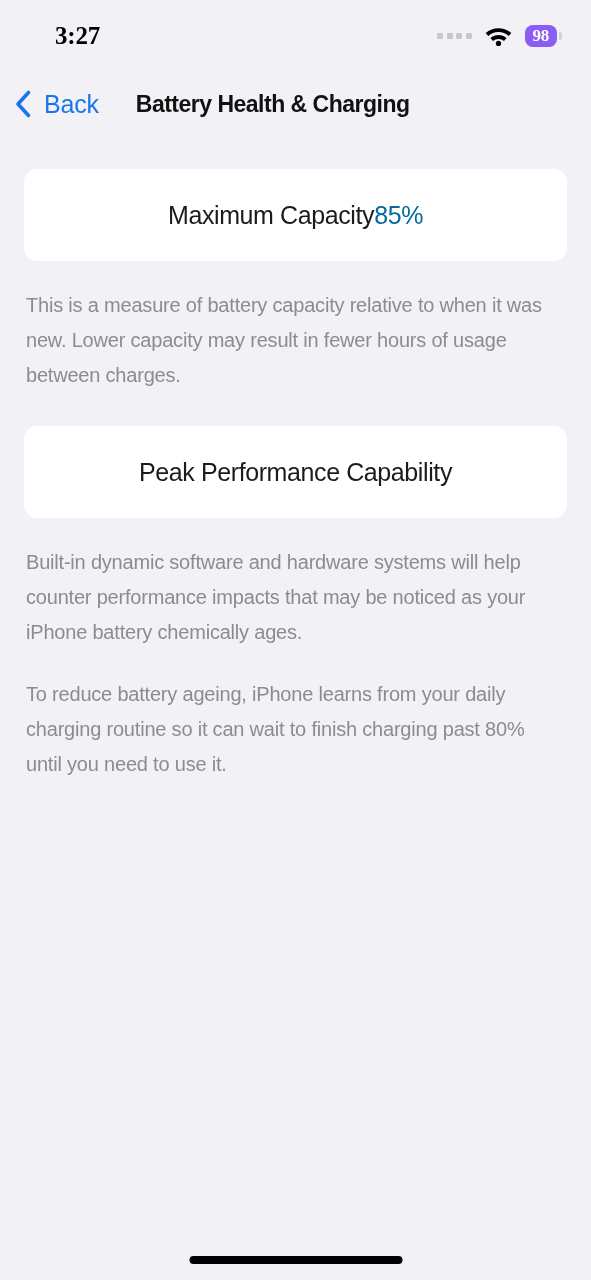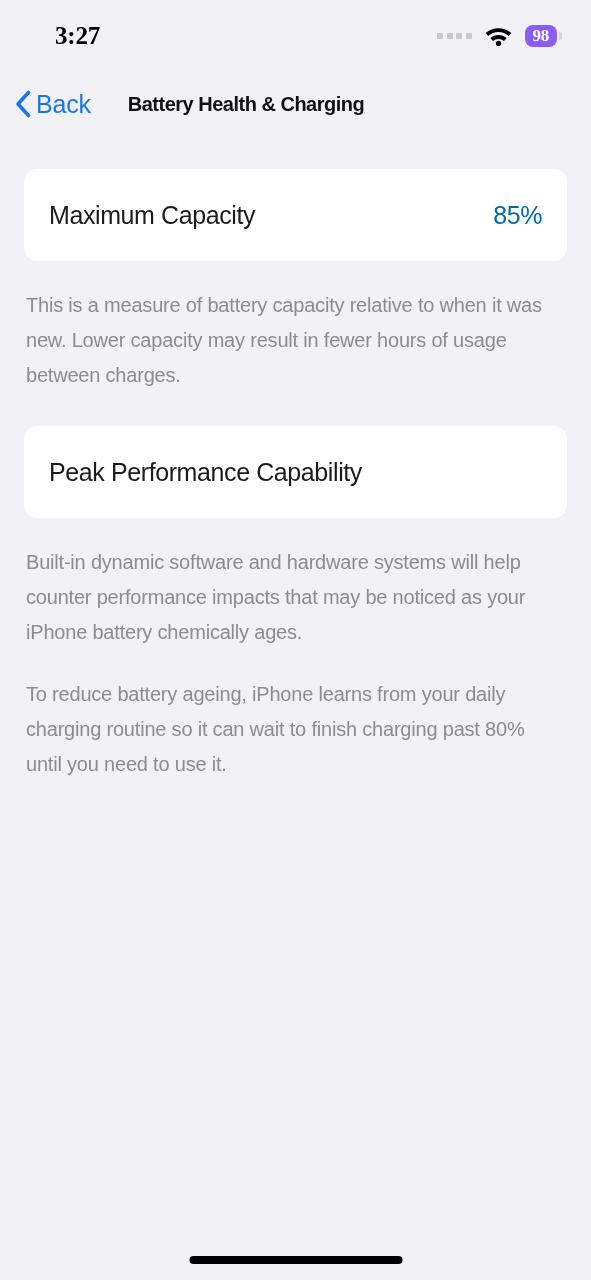--- a/index.html
+++ b/index.html
@@ -80,35 +80,35 @@
   .nav-bar {
     height: 64px;
     display: flex;
     align-items: center;
     padding-left: 12px;
     box-sizing: border-box;
   }
   .back-button {
     display: flex;
     align-items: center;
-    gap: 2px;
+    gap: 10px;
     cursor: pointer;
   }
   .chevron-left {
     display: block;
     width: 22px;
     height: 30px;
   }
   .back-label {
     font-size: 25px;
     color: #1a76e8;
     letter-spacing: -0.2px;
   }
   .nav-title {
-    font-size: 20px;
+    font-size: 23px;
     font-weight: bold;
     color: #111111;
     letter-spacing: -0.5px;
     margin-left: 37px;
   }
 
   
   .content {
     padding: 0 24px;
   }
@@ -125,21 +125,21 @@
   }
   .intro-note {
     margin-top: 43px;
   }
   .card {
     background: #ffffff;
     border-radius: 13px;
     height: 92px;
     display: flex;
     align-items: center;
-    justify-content: space-between;
+    justify-content: center;
     padding: 0 25px;
     box-sizing: border-box;
   }
   .card-label {
     font-size: 25px;
     color: #1b1b1b;
     letter-spacing: -0.4px;
   }
   .card-value {
     font-size: 25px;

